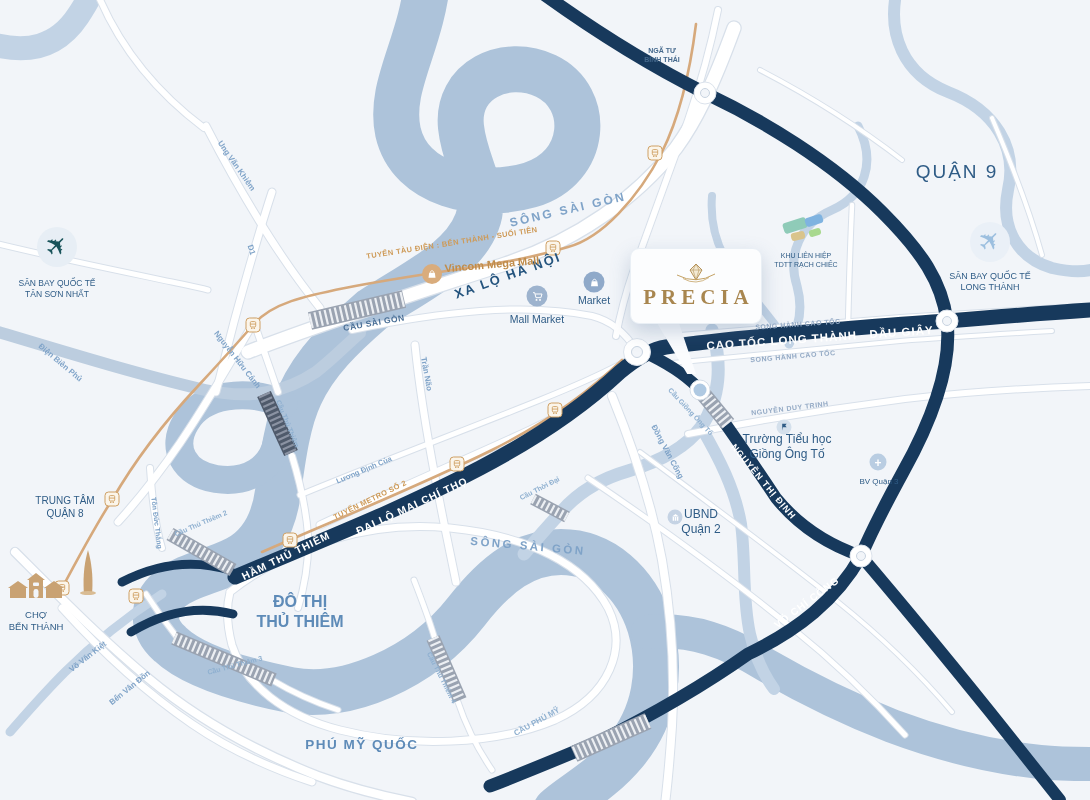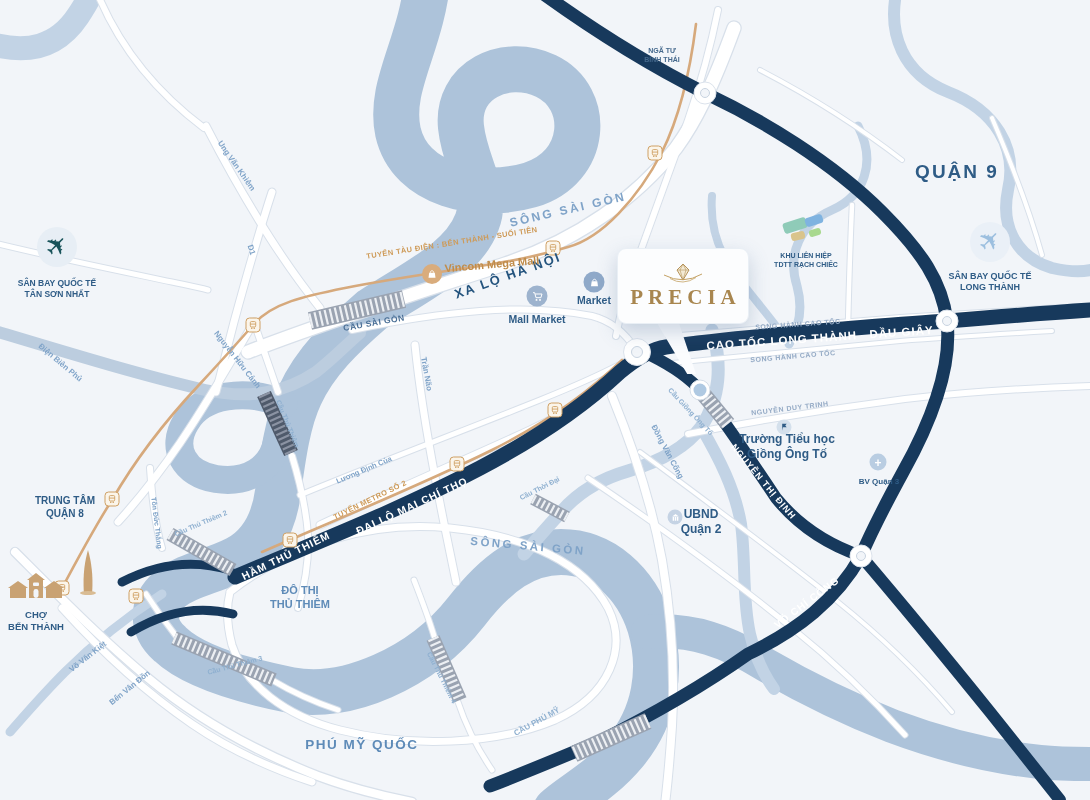--- a/index.html
+++ b/index.html
@@ -21,39 +21,39 @@
   .navy{stroke:var(--navy-road,#17395C);fill:none;stroke-linecap:round;}
   .br-base{stroke:#9AA3B1;stroke-linecap:butt;}
   .br-stripe{stroke:#ECEFF3;stroke-dasharray:2.2 3;stroke-linecap:butt;}
   .br-base.dark{stroke:#4F5A6B;}
   .br-stripe.dark{stroke:#8B93A3;}
   .donut-outer{fill:#fff;stroke:#DCE3EC;stroke-width:1;}
   .donut-inner{fill:var(--background,#F2F5F9);stroke:#C9D4E1;stroke-width:1;}
 
   
   .lbl{position:absolute;transform:translate(-50%,-50%);white-space:pre-line;text-align:center;line-height:1.25;pointer-events:none;}
-  .navy-lbl{color:var(--label-navy,#2F5C86);font-weight:bold;}
+  .navy-lbl{color:var(--label-navy,#2F5C86);font-weight:normal;}
   .blue-lbl{color:#5E8BB8;font-weight:bold;}
   .road-lbl{color:var(--label-blue,#7FA3C8);font-weight:bold;white-space:nowrap;}
   .gray-lbl{color:#94AAC5;font-weight:bold;letter-spacing:.5px;white-space:nowrap;}
   .onroad{color:#fff;font-weight:bold;letter-spacing:1px;white-space:nowrap;}
   .orange-lbl{color:#CE9A57;font-weight:bold;letter-spacing:.4px;white-space:nowrap;}
   .orange-poi{color:#C08C4A;font-weight:bold;white-space:nowrap;}
   .bridge-lbl{color:#8FB0D0;font-weight:bold;white-space:nowrap;}
   .river-lbl{color:#7FA3C8;font-weight:bold;letter-spacing:2.5px;white-space:nowrap;}
 
   
   .poi{position:absolute;transform:translate(-50%,-50%);border-radius:50%;display:flex;align-items:center;justify-content:center;}
   .station{position:absolute;transform:translate(-50%,-50%);width:15px;height:15px;border:1.6px solid #CFA064;background:#FBF5EA;border-radius:4px;display:flex;align-items:center;justify-content:center;box-sizing:border-box;}
   .halo{position:absolute;transform:translate(-50%,-50%);border-radius:50%;background:#E7EEF5;}
   .plane{position:absolute;transform:translate(-50%,-50%) rotate(-45deg);pointer-events:none;}
   .figure{position:absolute;transform:translate(-50%,-50%);}
 
   
-  .callout{position:absolute;left:617px;top:248px;width:130px;height:74px;background:#FCFDFE;border:1px solid #E9EFF5;border-radius:9px;box-shadow:0 8px 20px rgba(80,110,150,.28);display:flex;flex-direction:column;align-items:center;justify-content:center;gap:1px;z-index:5;}
+  .callout{position:absolute;left:630px;top:248px;width:130px;height:74px;background:#FCFDFE;border:1px solid #E9EFF5;border-radius:9px;box-shadow:0 8px 20px rgba(80,110,150,.28);display:flex;flex-direction:column;align-items:center;justify-content:center;gap:1px;z-index:5;}
   .card-tail{position:absolute;left:652px;top:319px;width:44px;height:55px;clip-path:polygon(6% 0,58% 0,100% 100%,80% 100%);background:#FBFCFE;z-index:4;}
   .brand-text{font-family:"Liberation Serif",serif;font-size:21px;letter-spacing:5px;padding-left:5px;color:var(--gold,#A8864F);font-weight:600;}
 </style>
 </head>
 <body>
 
 <div class="map">
 
   <svg class="base" width="1090" height="800" viewBox="0 0 1090 800">
     <defs>
@@ -377,21 +377,21 @@
   <div class="figure" style="left:806px;top:231px;width:58px;height:38px">
     <div style="position:absolute;left:6px;top:8px;width:24px;height:11px;background:#8FCBB8;border-radius:3px;transform:rotate(-18deg)"></div>
     <div style="position:absolute;left:28px;top:4px;width:18px;height:9px;background:#7FB3E0;border-radius:3px;transform:rotate(-18deg)"></div>
     <div style="position:absolute;left:14px;top:20px;width:14px;height:8px;background:#D9C48C;border-radius:3px;transform:rotate(-14deg)"></div>
     <div style="position:absolute;left:32px;top:17px;width:12px;height:7px;background:#A9D98F;border-radius:3px;transform:rotate(-16deg)"></div>
   </div>
 
   <div class="lbl navy-lbl" style="left:957px;top:172px;font-size:19px;letter-spacing:2px">QUẬN 9</div>
   <div class="lbl navy-lbl" style="left:65px;top:507px;font-size:10px">TRUNG TÂM
 QUẬN 8</div>
-  <div class="lbl blue-lbl" style="left:300px;top:598px;font-size:11px">ĐÔ THỊ
+  <div class="lbl blue-lbl" style="left:300px;top:612px;font-size:16px">ĐÔ THỊ
 THỦ THIÊM</div>
   <div class="lbl blue-lbl" style="left:362px;top:745px;font-size:13.5px;letter-spacing:1.5px">PHÚ MỸ QUỐC</div>
   <div class="lbl" style="left:662px;top:56px;font-size:7px;color:#44688C;font-weight:bold">NGÃ TƯ
 BÌNH THÁI</div>
 
   <div class="lbl river-lbl" style="left:568px;top:210px;font-size:12px;transform:translate(-50%,-50%) rotate(-13deg)">SÔNG SÀI GÒN</div>
   <div class="lbl river-lbl" style="left:528px;top:546px;font-size:11.5px;transform:translate(-50%,-50%) rotate(5deg)">SÔNG SÀI GÒN</div>
 
   <div class="lbl onroad" style="left:820px;top:338px;font-size:11.5px;transform:translate(-50%,-50%) rotate(-4deg)">CAO TỐC LONG THÀNH&nbsp;&nbsp;&nbsp;DẦU GIÂY</div>
   <div class="lbl onroad" style="left:286px;top:556px;font-size:10.5px;transform:translate(-50%,-50%) rotate(-26deg)">HẦM THỦ THIÊM</div>

